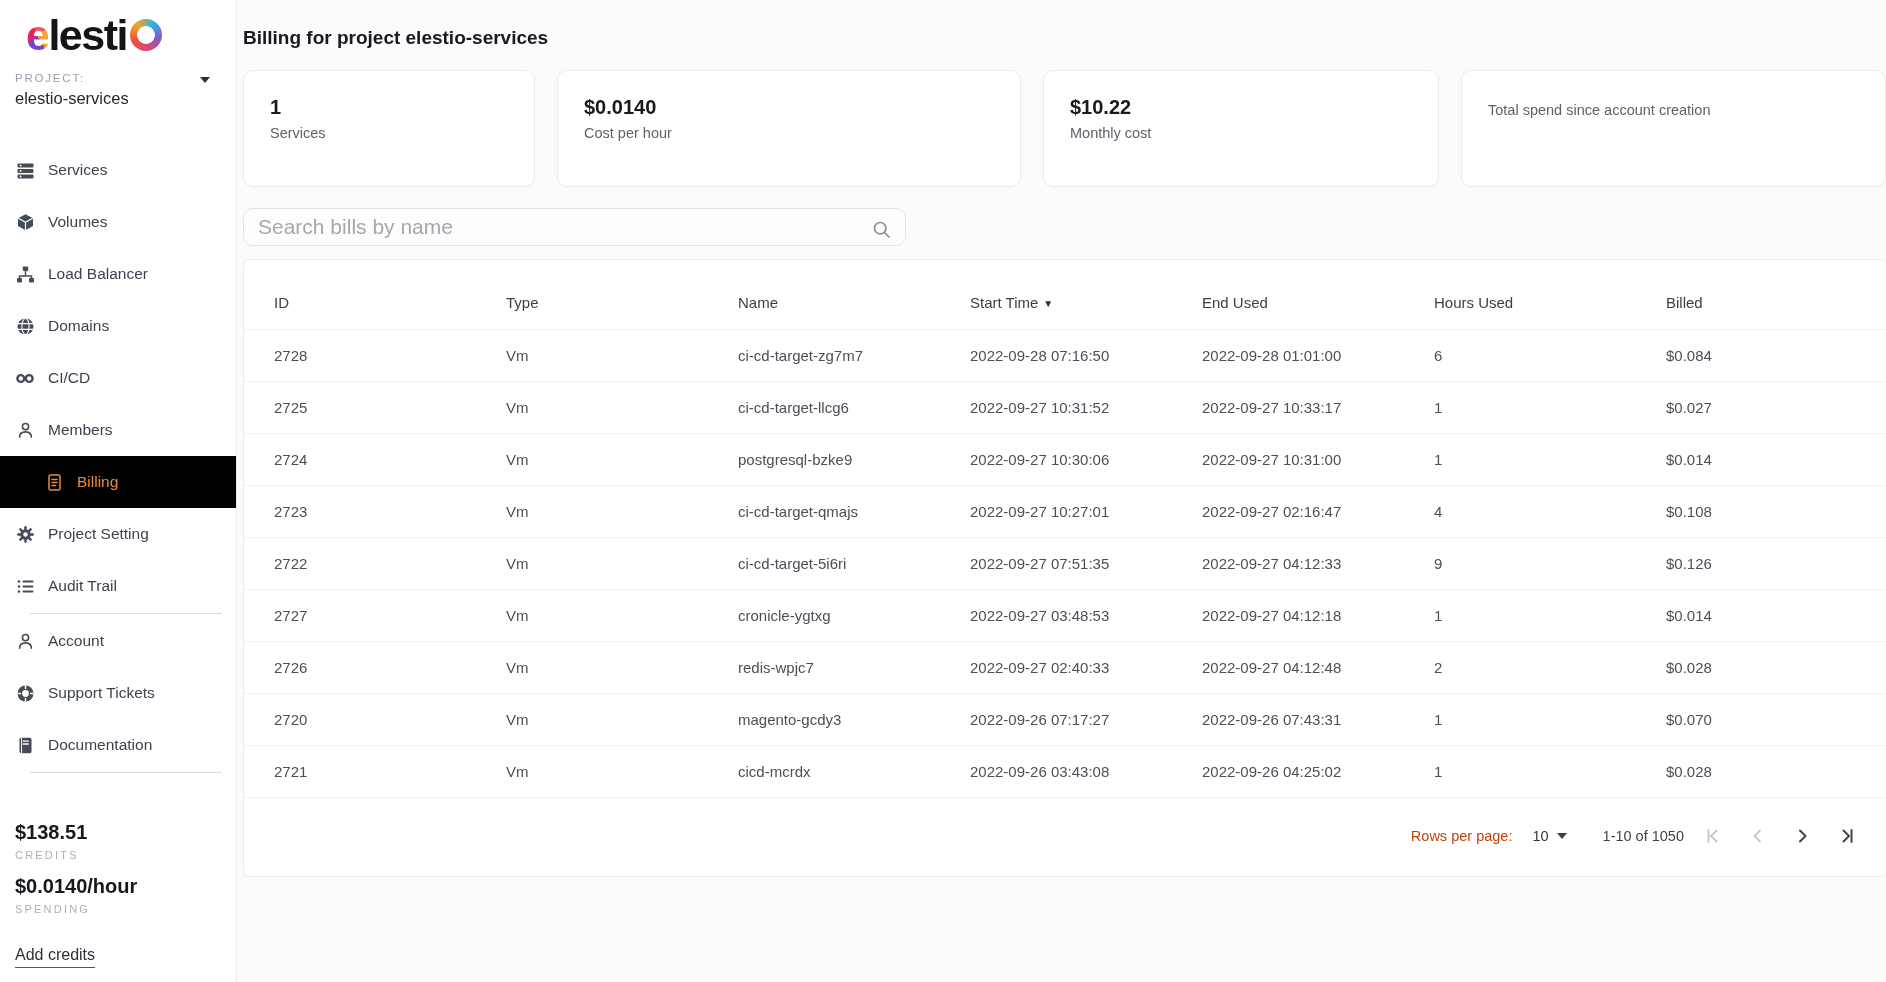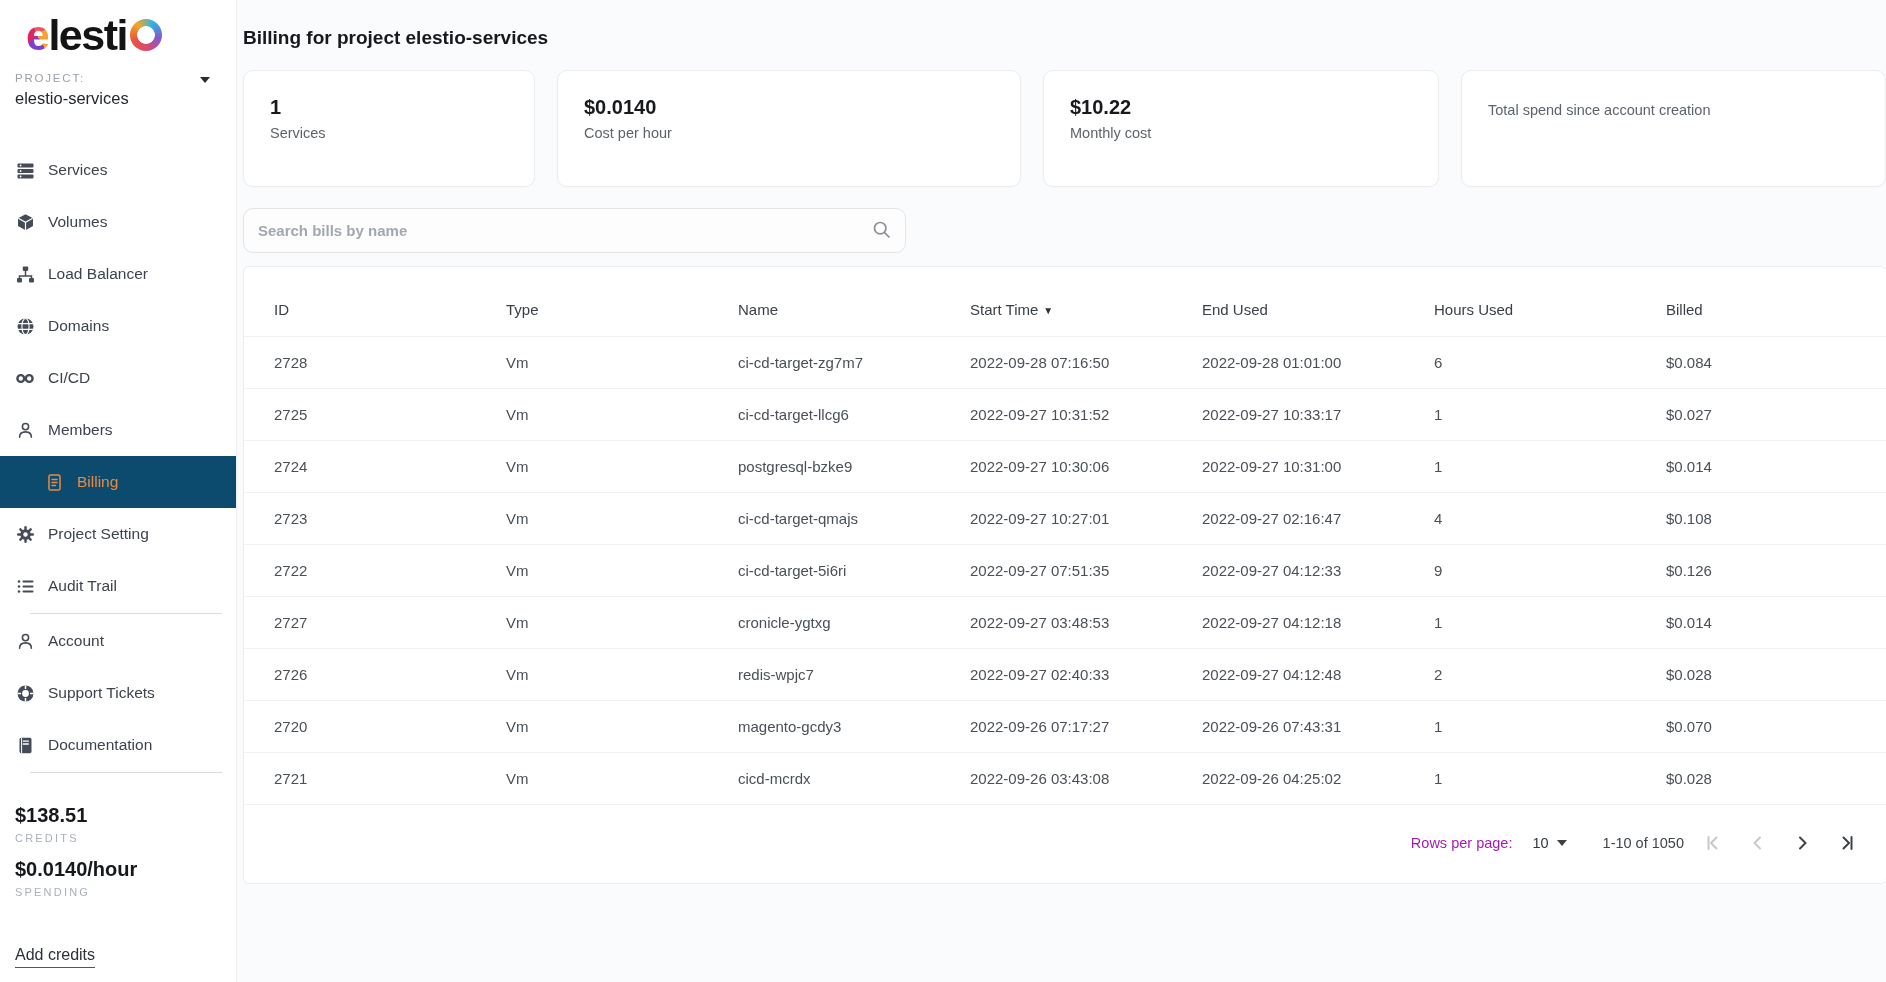--- a/index.html
+++ b/index.html
@@ -40,46 +40,46 @@
     width:0; height:0; border-left:5.5px solid transparent; border-right:5.5px solid transparent;
     border-top:6.5px solid #2c2c2c; display:inline-block;
   }
   .project .caret-down { position:absolute; right:26px; top:5px; }
   .menu { margin-top:36px; }
   .menu-item {
     height:52px; display:flex; align-items:center; padding-left:15px; gap:13px;
     font-size:15.5px; color:#3c434e; cursor:pointer; white-space:nowrap;
   }
   .menu-item .mi { width:20px; height:20px; display:flex; align-items:center; justify-content:center; color:#454c57; flex:0 0 auto; }
-  .menu-item.active { background:#0c4a6e; color:var(--accent,#ea8c3f);padding-left:44px; }
+  .menu-item.active { background:#000000; color:var(--accent,#ea8c3f);padding-left:44px; }
   .menu-item.active .mi { color:var(--accent,#ea8c3f); }
   .divider { border-top:1px solid #d9dbde; margin:1px 14px 1px 30px; }
   .sidebar-footer { position:absolute; left:15px; bottom:14px; }
   .amount { font-size:20px; font-weight:700; color:#15181c; }
   .amount-label { font-size:11px; letter-spacing:2.2px; color:#aab0b9; margin:5px 0 14px; font-weight:500; }
   .add-credits {
-    display:inline-block; margin-top:34px; font-size:16px; color:#2b3138;
+    display:inline-block; margin-top:17px; font-size:16px; color:#2b3138;
     border-bottom:1.5px solid #51565e; padding-bottom:3px; cursor:pointer;
   }
 
   
   .main { flex:1 1 auto; min-width:0; padding:13px 0 0 6px; }
   .page-title { font-size:19px; font-weight:700; color:#17191d; line-height:23px; }
   .stats { display:grid; grid-template-columns:292px 464px 396px minmax(0,1fr); gap:22px; margin-top:21px; }
   .stat-card {
     height:117px; background:#fff; border:1px solid #ececee; border-radius:10px;
     padding:25px 26px; box-shadow:0 1px 2px rgba(0,0,0,.02);
   }
   .stat-value { font-size:20px; font-weight:700; color:#17191d; }
   .stat-label { font-size:14.5px; color:#5c636b; margin-top:6px; }
 
   .search-wrap { position:relative; width:663px; margin-top:21px; }
   .search-input {
-    width:100%; height:45px; border:1px solid #e2e4e6; border-radius:10px; background:#fdfdfd;
-    padding:0 46px 0 14px; font-size:15px; color:#333; font-family:inherit; outline:none;font-weight:bold;
+    width:100%; height:38px; border:1px solid #e2e4e6; border-radius:10px; background:#fdfdfd;
+    padding:0 46px 0 14px; font-size:21px; color:#333; font-family:inherit; outline:none;
   }
   .search-input::placeholder { color:#a3a8af; }
   .search-icon { position:absolute; right:14px; top:12px; line-height:0; }
 
   .table-card {
     margin-top:13px; background:#fff; border:1px solid #ececee; border-radius:6px;
     border-right:none; padding:0 0 28px 0; overflow:hidden;
   }
   table { width:100%; border-collapse:collapse; table-layout:fixed; }
   thead th {
@@ -90,21 +90,21 @@
   tbody td {
     font-size:15px; color:#4a5058; padding:17px 0; border-bottom:1px solid #f1f2f4;
     white-space:nowrap; overflow:hidden; text-overflow:ellipsis;
   }
   .sort-caret { font-size:10px; color:#2e3237; margin-left:5px; vertical-align:1px; }
 
   .pagination {
     display:flex; align-items:center; justify-content:flex-end;
     padding:26px 28px 0 0; font-size:14.5px; color:#4a5058;
   }
-  .rpp-label { color:#a21caf; margin-right:20px; }
+  .rpp-label { color:#c2410c; margin-right:20px; }
   .rpp-select { display:flex; align-items:center; gap:8px; cursor:pointer; margin-right:36px; color:#33383f; }
   .rpp-select .caret-down { border-top-color:#3c4046; border-left-width:5px; border-right-width:5px; }
   .range-label { margin-right:18px; color:#3f444a; }
   .pager-nav { display:flex; align-items:center; gap:20px; }
   .pager-btn { width:24px; height:24px; display:flex; align-items:center; justify-content:center; color:#3e4348; cursor:pointer; }
   .pager-btn.disabled { color:#c6c9cd; cursor:default; }
 </style>
 </head>
 <body>
 

